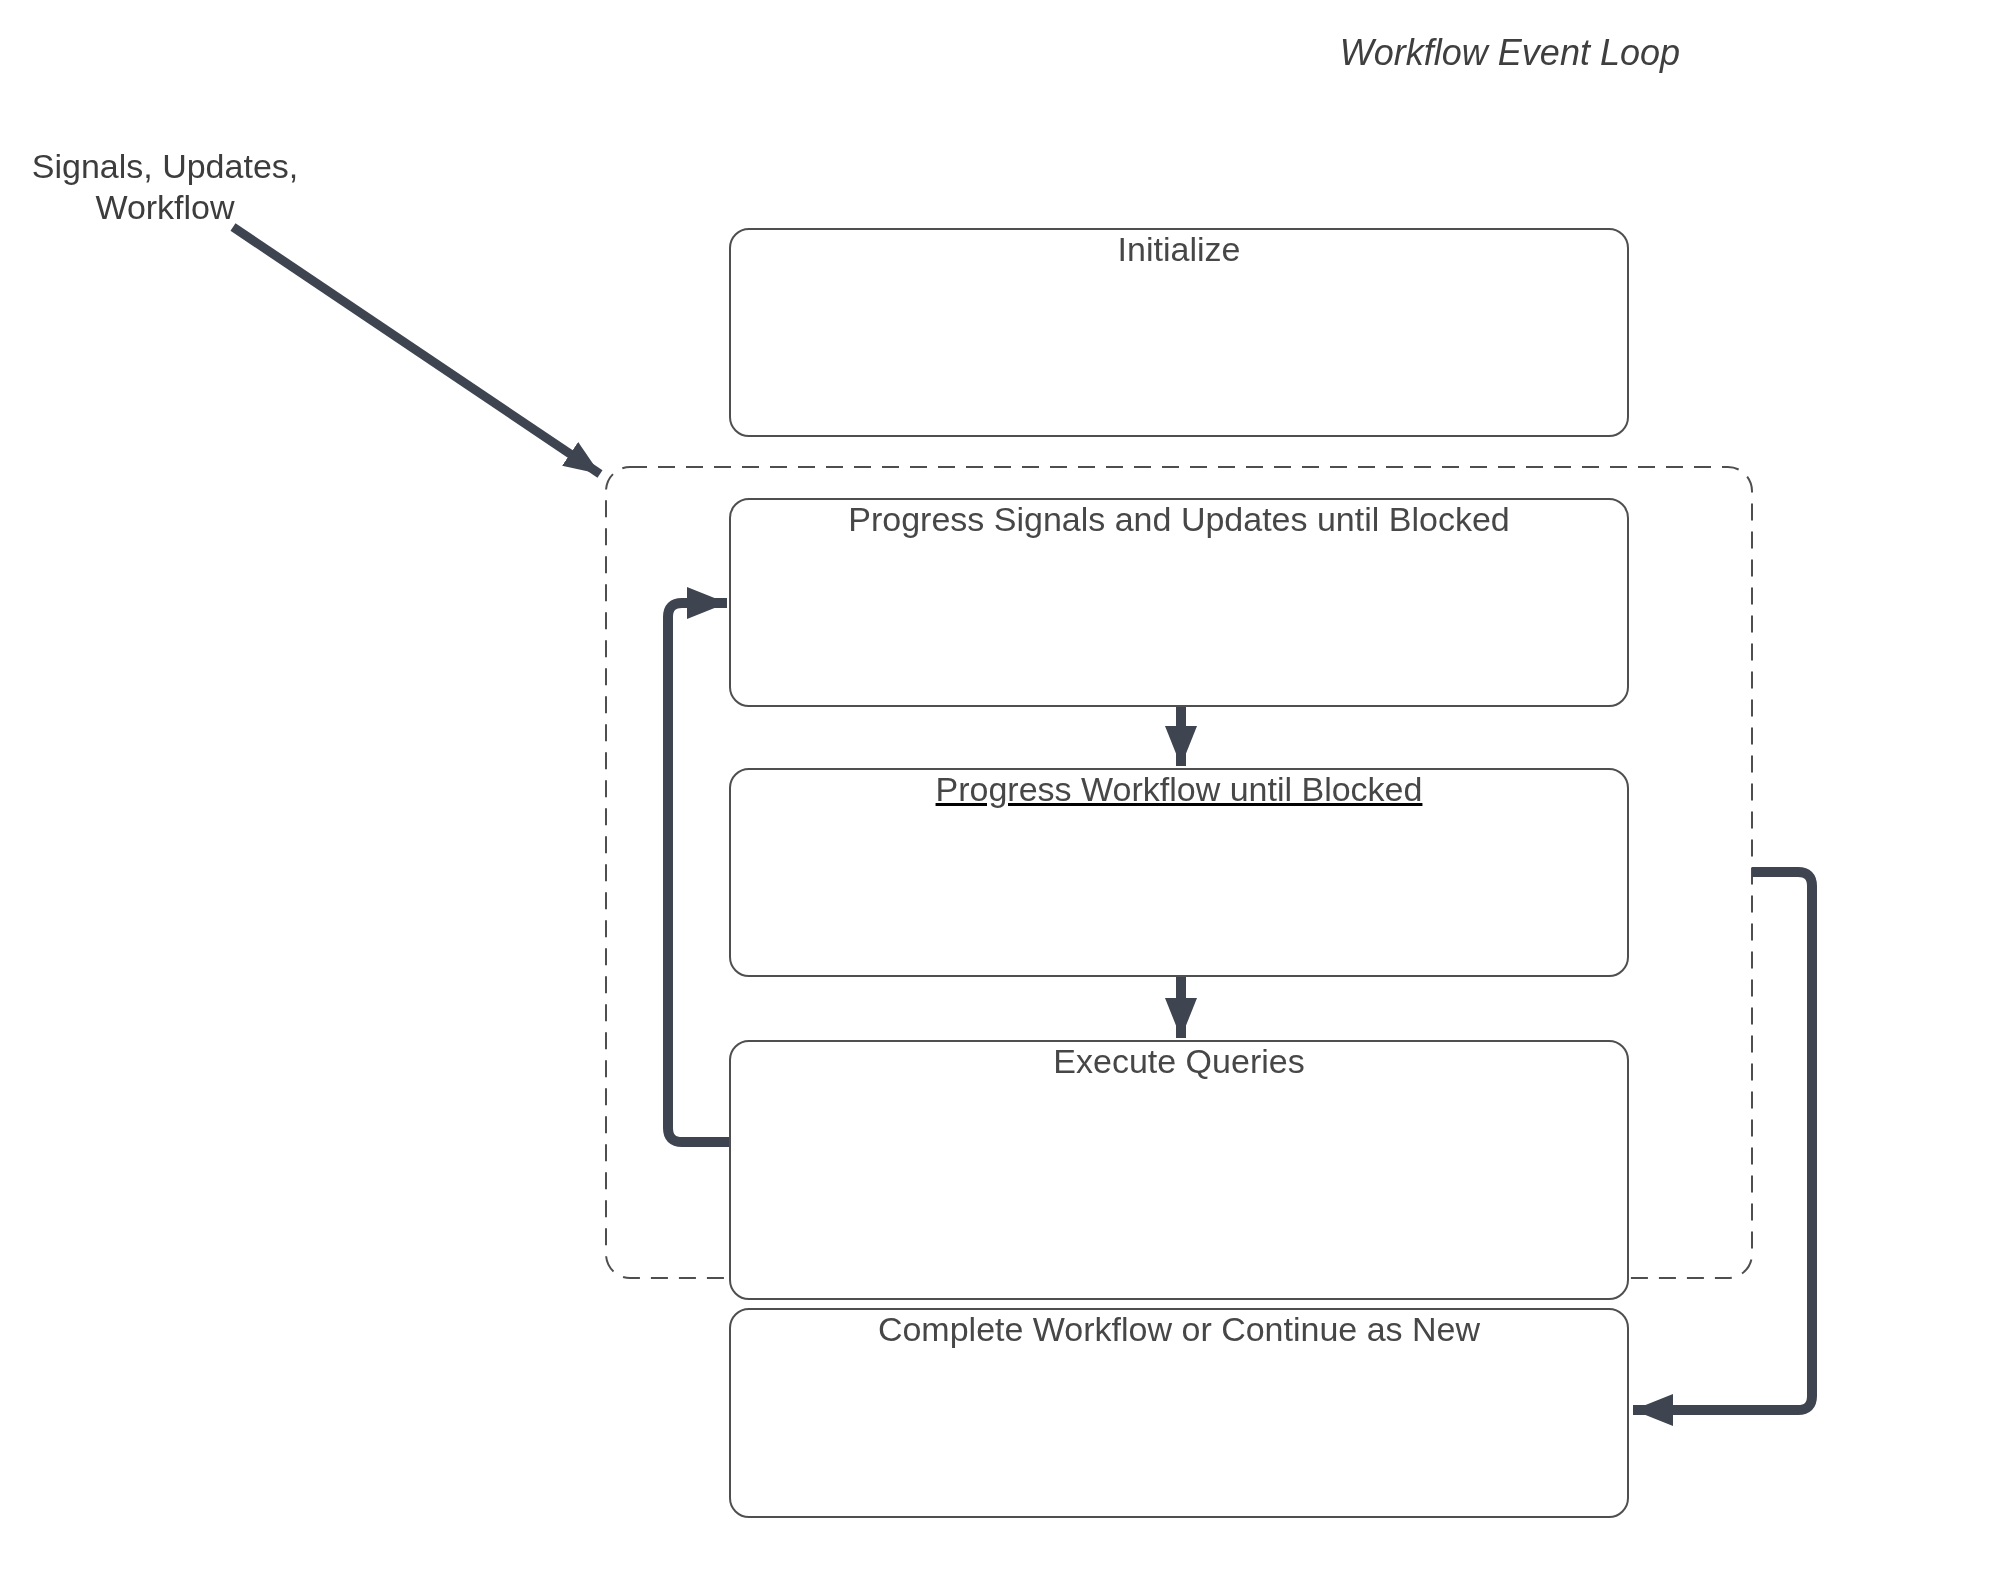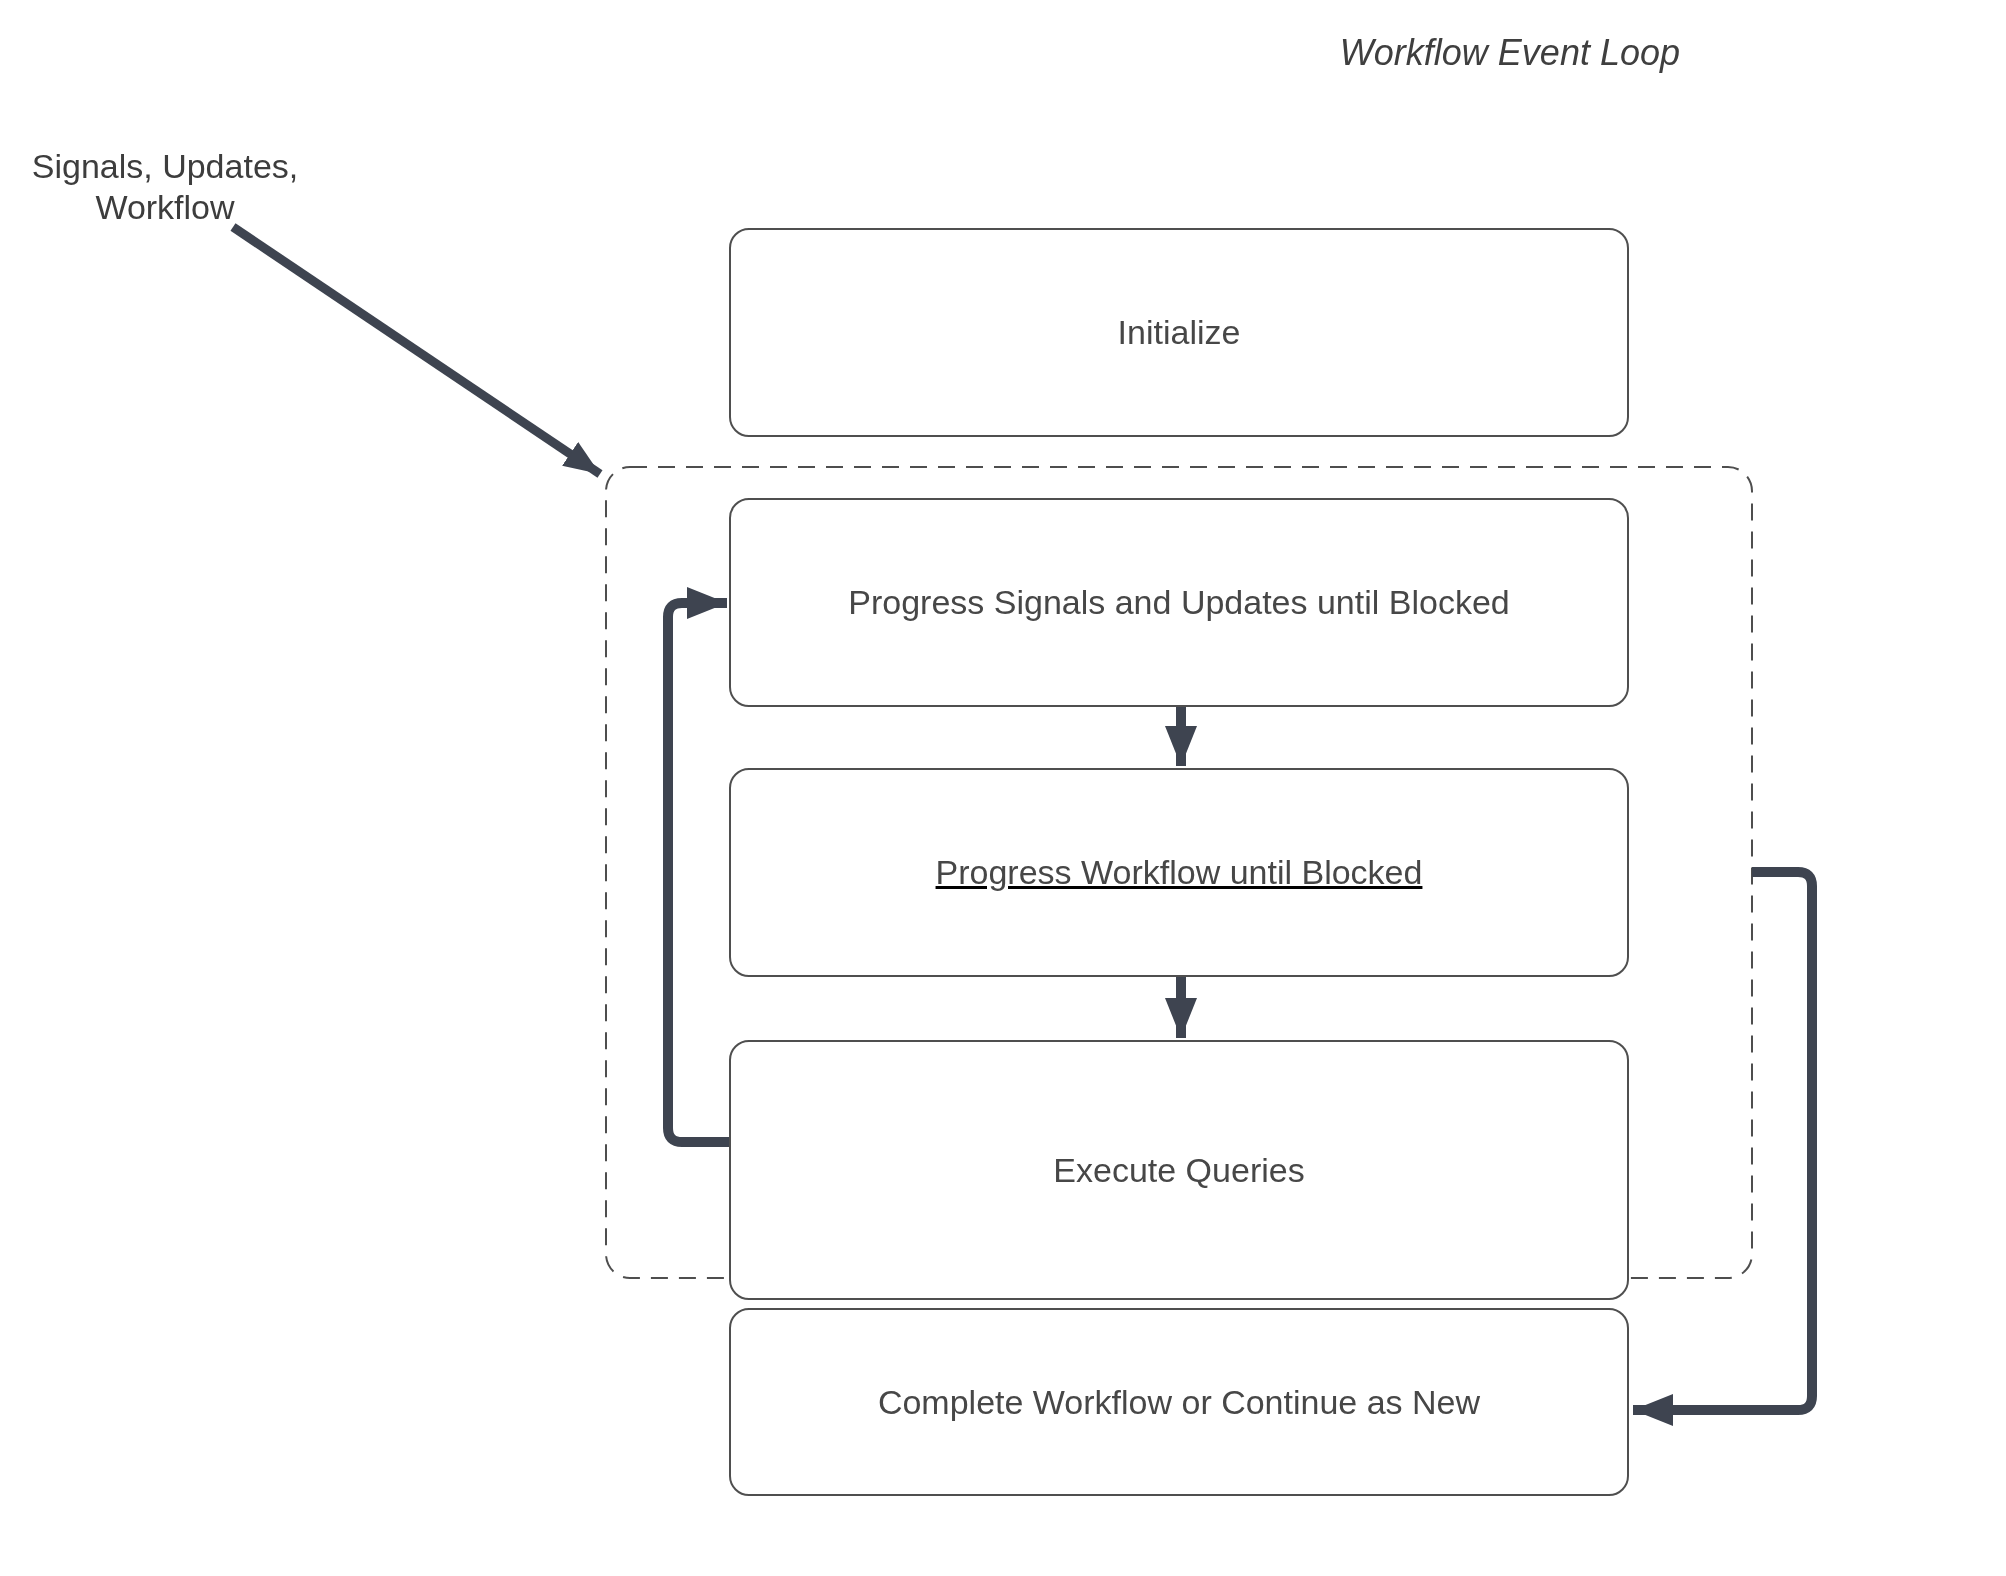--- a/index.html
+++ b/index.html
@@ -40,33 +40,33 @@
     color: var(--annotation-text);
     line-height: 41px;
   }
   .node {
     position: absolute;
     left: 729px; width: 900px; height: 209px;
     border: 2px solid var(--box-border);
     border-radius: 20px;
     background: var(--background);
     display: flex;
-    align-items: center;
+    align-items: flex-start;
     justify-content: center;
   }
   .node .label {
     font-size: 34px;
     color: var(--box-text);
     text-align: center;
   }
   .n-initialize { top: 228px; }
   .n-progress-signals { top: 498px; }
   .n-progress-workflow { top: 768px; text-decoration: underline; }
   .n-execute-queries { top: 1040px; height: 260px; }
-  .n-complete { top: 1308px; height: 188px; }
+  .n-complete { top: 1308px; height: 210px; }
   svg.connectors {
     position: absolute;
     left: 0; top: 0;
     width: 2006px; height: 1576px;
     pointer-events: none;
   }
   svg.connectors path.arrow {
     fill: none;
     stroke: var(--arrow);
     stroke-width: 10px;

